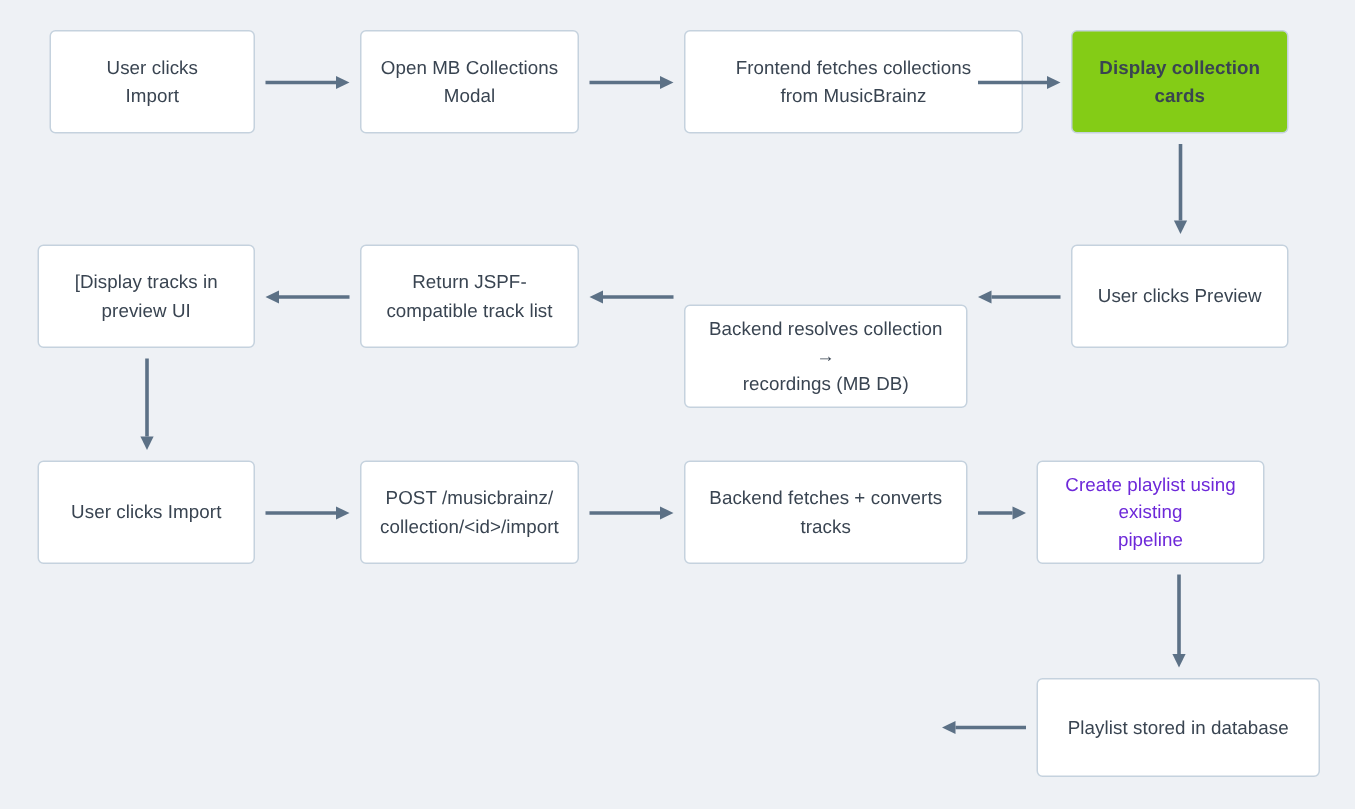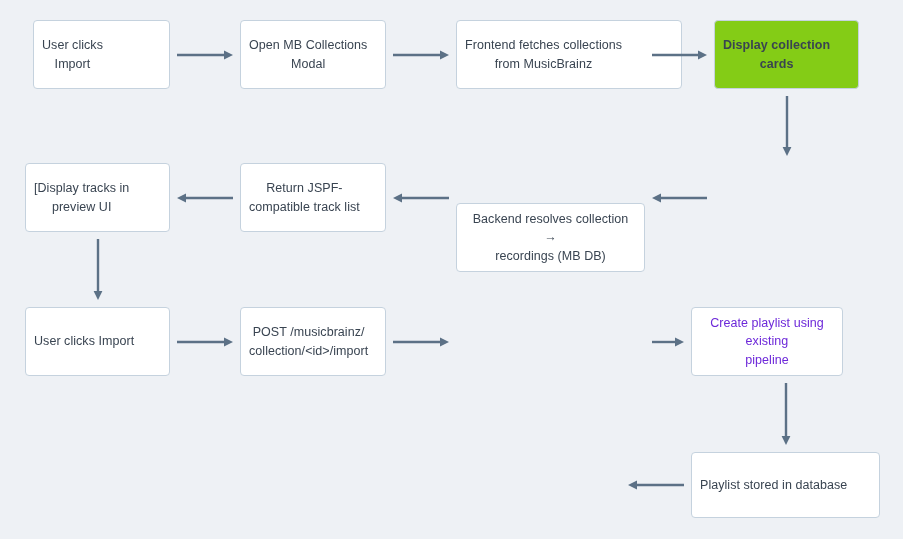--- a/index.html
+++ b/index.html
@@ -19,21 +19,21 @@
     height: 539px;
   }
   .node {
     position: absolute;
     box-sizing: border-box;
     background: #ffffff;
     border: 1px solid #c5d2de;
     border-radius: 4px;
     display: flex;
     align-items: center;
-    justify-content: flex-start;
+    justify-content: center;
     text-align: center;
     color: #394451;
     font-size: 12.5px;
     line-height: 1.45;
     font-weight: 500;
     padding: 4px 8px;
     letter-spacing: 0.05px;
   }
   .node-label {
     display: block;
@@ -61,38 +61,45 @@
 Modal</span>
     </div>
     <div class="node" style="left: 456px; top: 20px; width: 226px; height: 69px; background: rgb(255, 255, 255); border-color: rgb(197, 210, 222); color: rgb(57, 68, 81);">
       <span class="node-label">Frontend fetches collections
 from MusicBrainz</span>
     </div>
     <div class="node" style="left: 714px; top: 20px; width: 145px; height: 69px; background: #84cc16; border-color: rgb(197, 210, 222); color: rgb(57, 68, 81); font-weight: bold;">
       <span class="node-label">Display collection
 cards</span>
     </div>
+    <div class="node" style="left: 714px; top: 163px; width: 145px; height: 69px; background: rgb(255, 255, 255); border-color: rgb(197, 210, 222); color: rgb(57, 68, 81);">
+      <span class="node-label">User clicks Preview</span>
+    </div>
     <div class="node" style="left: 456px; top: 163px; width: 189px; height: 69px; background: rgb(255, 255, 255); border-color: rgb(197, 210, 222); color: rgb(57, 68, 81); margin-top: 40px;">
       <span class="node-label">Backend resolves collection →
 recordings (MB DB)</span>
     </div>
     <div class="node" style="left: 240px; top: 163px; width: 146px; height: 69px; background: rgb(255, 255, 255); border-color: rgb(197, 210, 222); color: rgb(57, 68, 81);">
       <span class="node-label">Return JSPF-
 compatible track list</span>
     </div>
     <div class="node" style="left: 25px; top: 163px; width: 145px; height: 69px; background: rgb(255, 255, 255); border-color: rgb(197, 210, 222); color: rgb(57, 68, 81);">
       <span class="node-label">[Display tracks in
 preview UI</span>
     </div>
     <div class="node" style="left: 25px; top: 307px; width: 145px; height: 69px; background: rgb(255, 255, 255); border-color: rgb(197, 210, 222); color: rgb(57, 68, 81);">
       <span class="node-label">User clicks Import</span>
     </div>
     <div class="node" style="left: 240px; top: 307px; width: 146px; height: 69px; background: rgb(255, 255, 255); border-color: rgb(197, 210, 222); color: rgb(57, 68, 81);">
       <span class="node-label">POST /musicbrainz/
 collection/&lt;id&gt;/import</span>
+    </div>
+    <div class="node" style="left: 456px; top: 307px; width: 189px; height: 69px; background: rgb(255, 255, 255); border-color: rgb(197, 210, 222); color: rgb(57, 68, 81);">
+      <span class="node-label">Backend fetches + converts
+tracks</span>
     </div>
     <div class="node" style="left: 691px; top: 307px; width: 152px; height: 69px; background: rgb(255, 255, 255); border-color: rgb(197, 210, 222); color: #6d28d9;">
       <span class="node-label">Create playlist using existing
 pipeline</span>
     </div>
     <div class="node" style="left: 691px; top: 452px; width: 189px; height: 66px; background: rgb(255, 255, 255); border-color: rgb(197, 210, 222); color: rgb(57, 68, 81);">
       <span class="node-label">Playlist stored in database</span>
     </div>
     <div class="conn" style="left: 165px; top: 42.5px; width: 80px; height: 24px;">
       <svg width="80" height="24">

